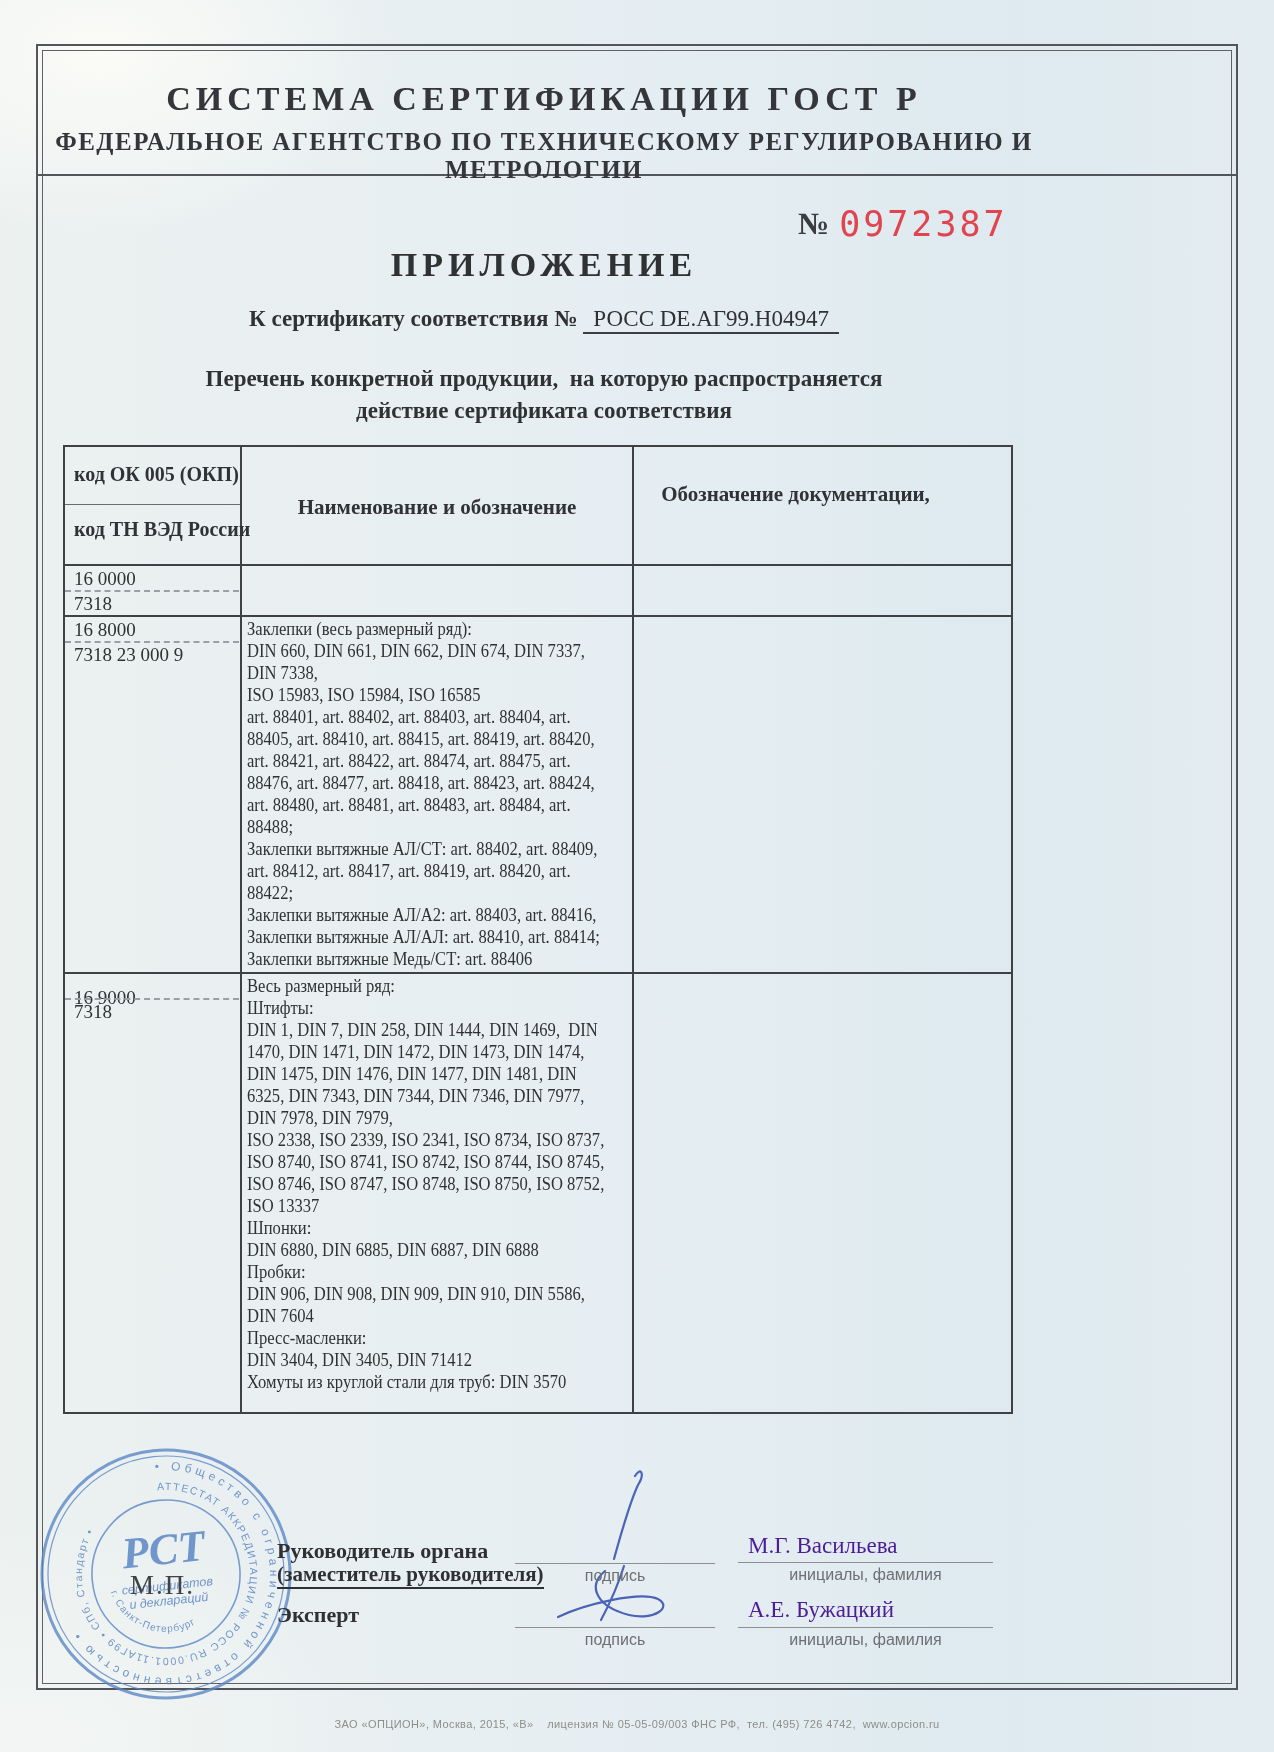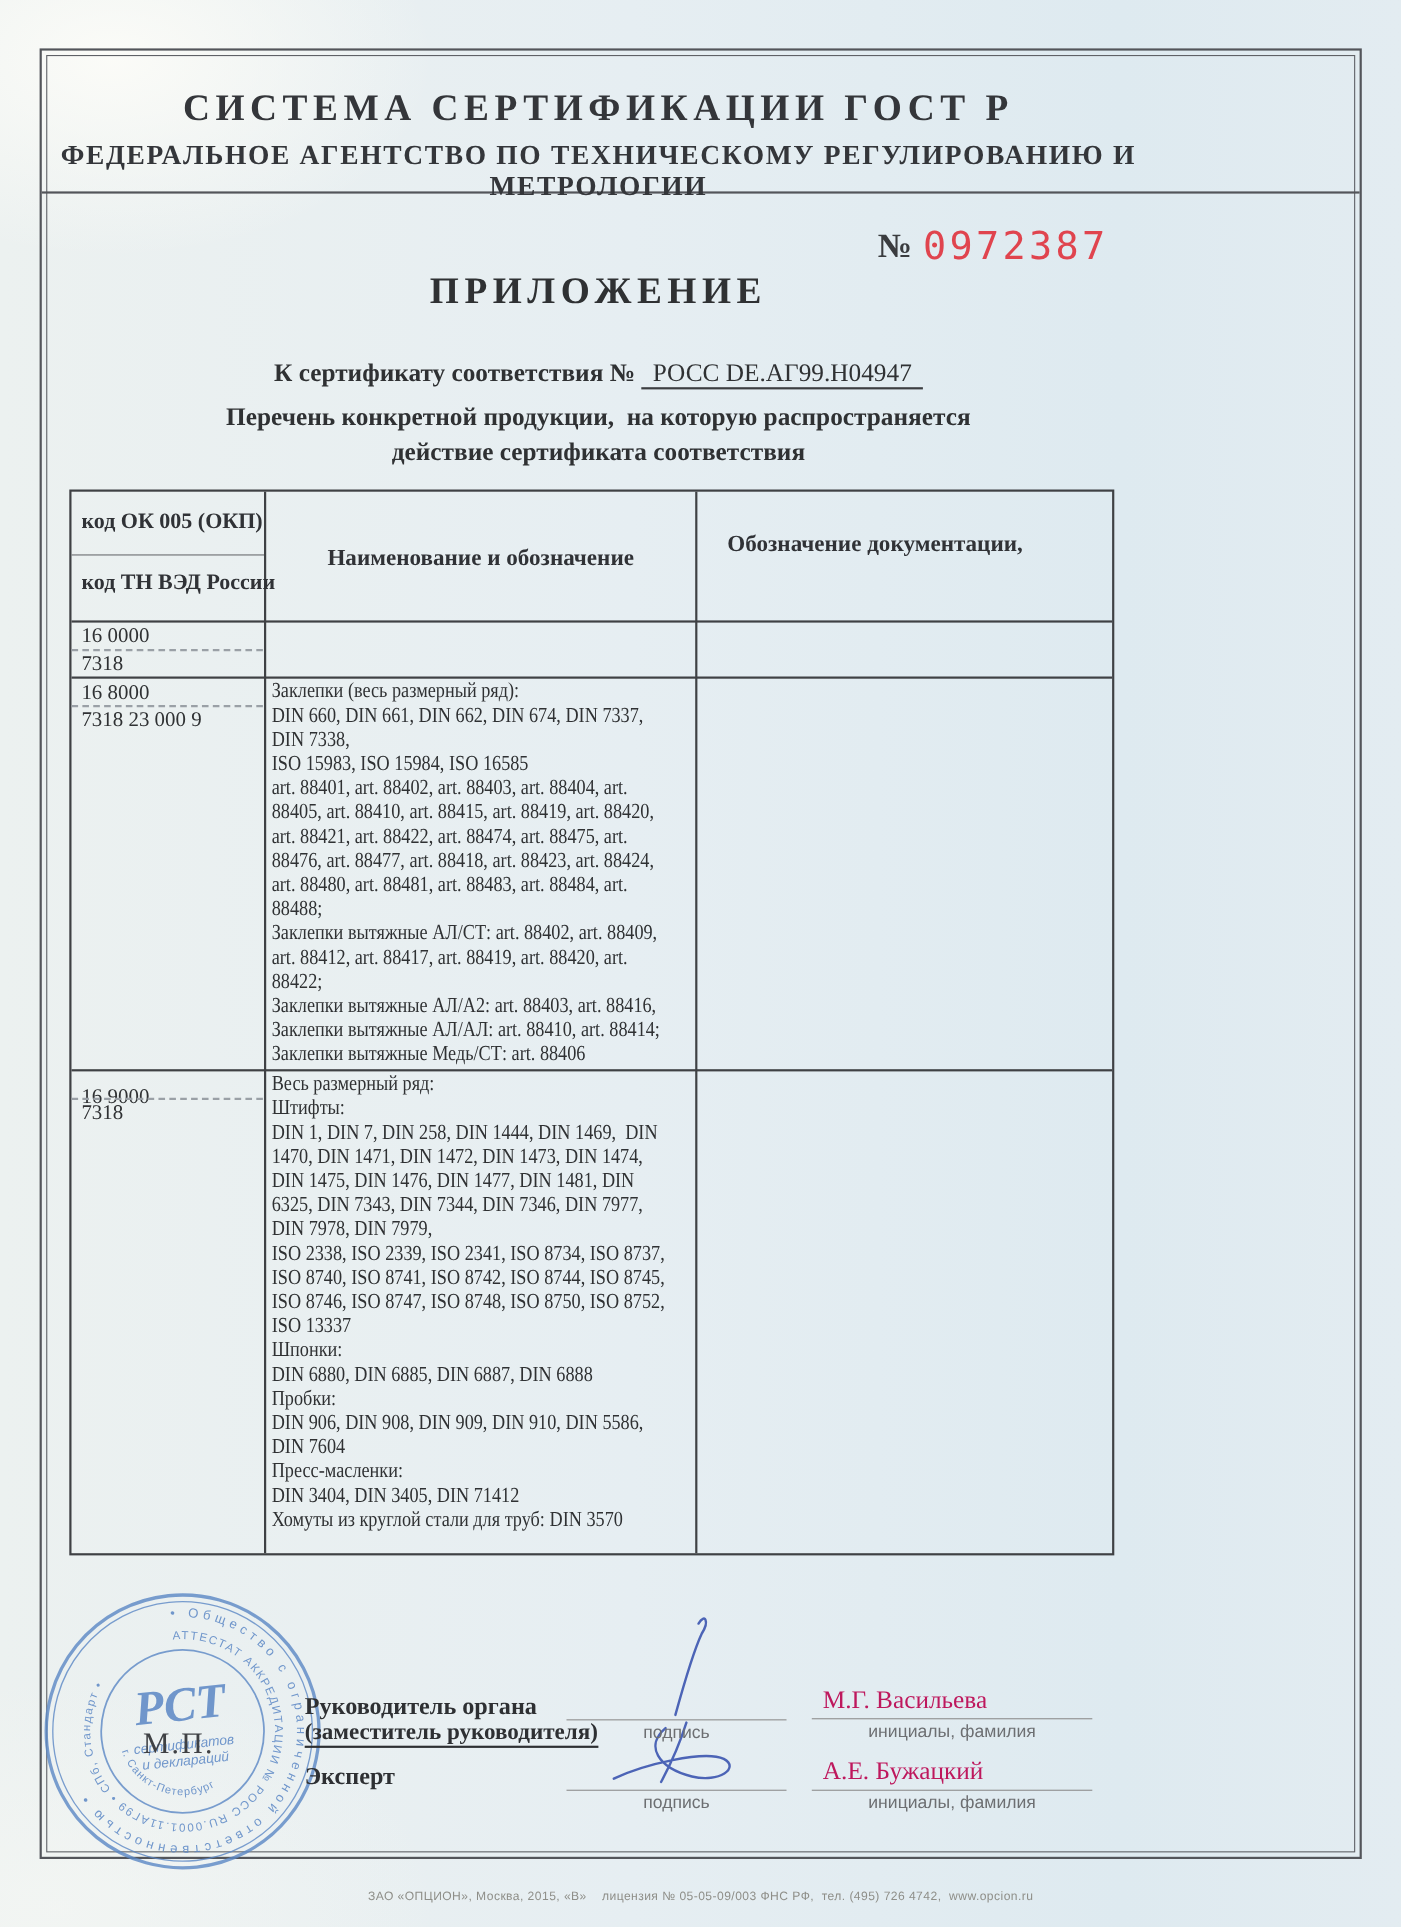--- a/index.html
+++ b/index.html
@@ -19,21 +19,21 @@
       linear-gradient(90deg, #ecf1f0 0%, #e6eef2 45%, #deeaf0 80%, #e3ecf1 100%);
   }
   .frame-outer { position:absolute; left:36px; top:44px; width:1202px; height:1646px; border:2px solid #53555a; }
   .frame-inner { position:absolute; left:42px; top:50px; width:1190px; height:1634px; border:1px solid #5f6166; }
   .header-sep { position:absolute; left:38px; top:174px; width:1198px; border-top:2px solid #53555a; }
 
   .centered { position:absolute; left:36px; width:1016px; text-align:center; }
   .t-system { top:80px; font-size:34px; font-weight:bold; letter-spacing:5px; color:#34363a; }
   .t-agency { top:128px; font-size:25px; font-weight:bold; letter-spacing:1.5px; color:#34363a; }
   .t-title  { top:246px; font-size:34px; font-weight:bold; letter-spacing:5px; }
-  .cert-line { top:306px; font-size:23px; font-weight:600;margin-top:20px; }
+  .cert-line { top:306px; font-size:23px; font-weight:600; }
   .cert-number { font-weight:normal; border-bottom:2px solid #3c3e41; padding:0 10px 1px 10px; margin-left:6px; }
   .subtitle { font-size:23px; font-weight:bold; white-space:pre-wrap; }
   .sub1 { top:366px; }
   .sub2 { top:398px; }
 
   .num-block { position:absolute; left:798px; top:206px; display:flex; align-items:flex-start; }
   .num-sign { font-size:31px; font-weight:600; color:#3a3c3f; }
   .num-red { font-family:"DejaVu Sans Mono", monospace; font-size:35px; color:var(--number-red,#e0444e); letter-spacing:3px; margin-left:10px; margin-top:-2px; }
 
   .prod-table { position:absolute; left:63px; top:445px; width:950px; height:969px; border:2px solid #3f4144; }
@@ -68,21 +68,21 @@
   .sig-rule { position:absolute; border-top:1px solid #8e8e8e; }
   .sl1 { left:515px; top:1563px; width:200px; }
   .sl2 { left:515px; top:1627px; width:200px; }
   .nl1 { left:738px; top:1562px; width:255px; }
   .nl2 { left:738px; top:1627px; width:255px; }
   .small-cap { position:absolute; font-family:"Liberation Sans", sans-serif; font-size:16px; color:#6d6f72; text-align:center; }
   .cap-s1 { left:515px; top:1567px; width:200px; }
   .cap-s2 { left:515px; top:1631px; width:200px; }
   .cap-n1 { left:738px; top:1566px; width:255px; }
   .cap-n2 { left:738px; top:1631px; width:255px; }
-  .name { position:absolute; font-size:23px; color:#be185d; }
+  .name { position:absolute; font-size:23px; color:#4c1d95; }
   .name1 { left:748px; top:1533px; }
   .name2 { left:748px; top:1597px; }
 
   .mp-mark { position:absolute; left:130px; top:1570px; font-size:27px; letter-spacing:2px; color:#3f4144; }
   .stamp { position:absolute; left:36px; top:1444px; width:260px; height:260px; transform:rotate(-6deg); }
   .signatures { position:absolute; left:535px; top:1468px; width:230px; height:170px; }
 
   .footer-note { position:absolute; left:36px; top:1718px; width:1202px; text-align:center;
                  font-family:"Liberation Sans", sans-serif; font-size:11px; color:#8e8e88;
                  letter-spacing:.4px; white-space:pre; }

